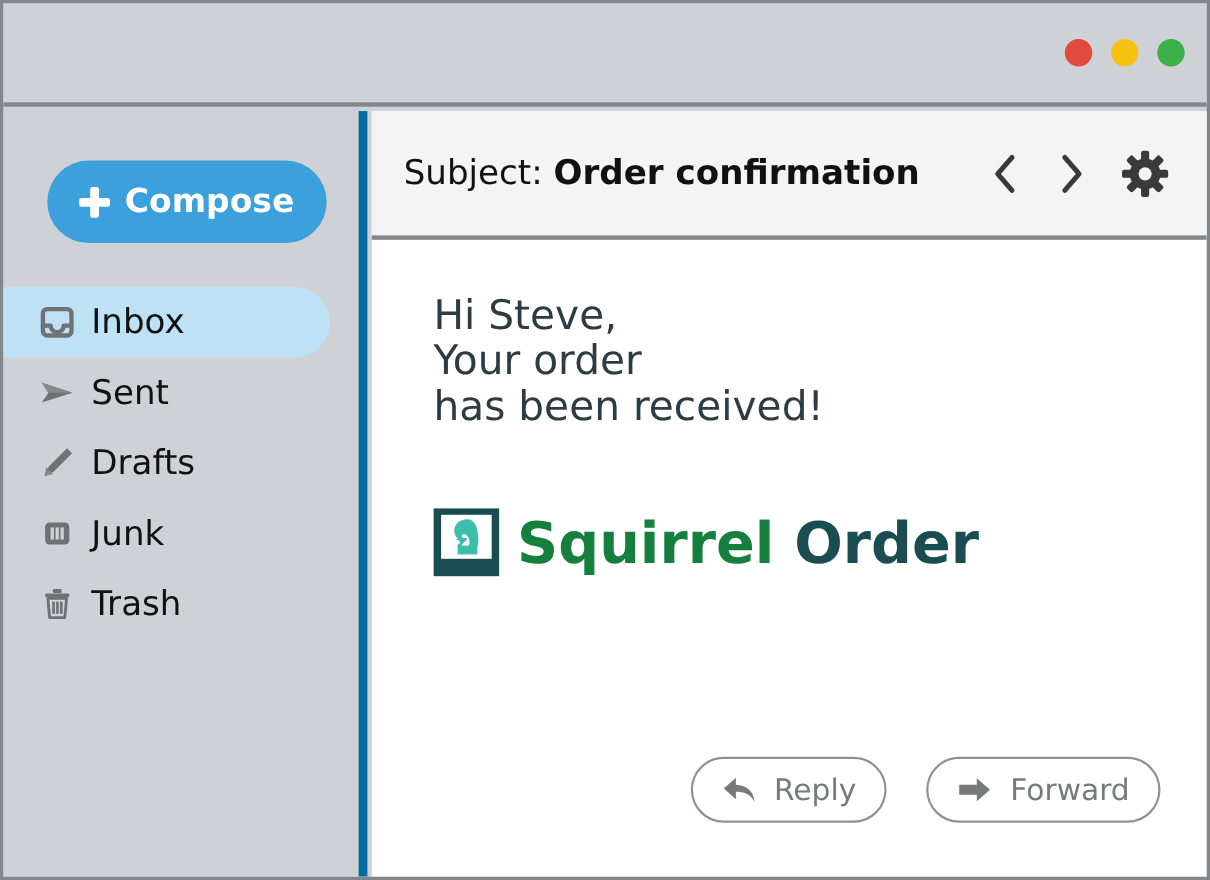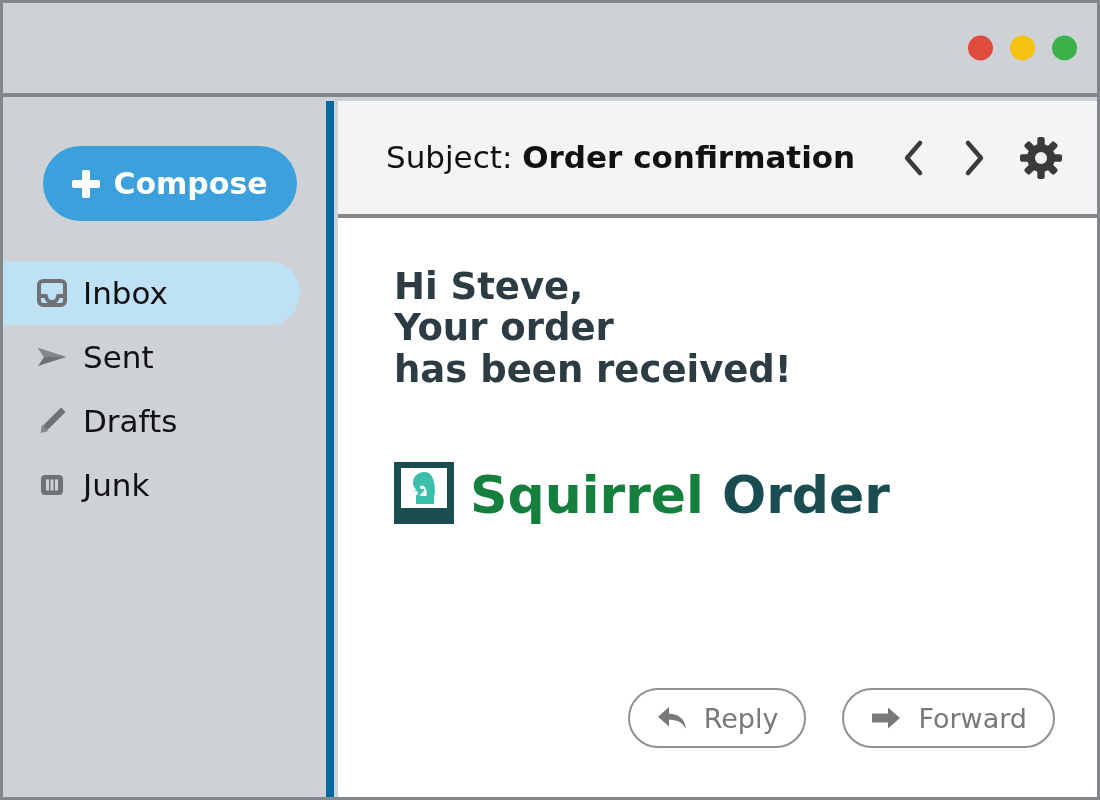--- a/index.html
+++ b/index.html
@@ -145,21 +145,21 @@
     background: #ffffff;
   }
   .subject-bar {
     position: relative;
     height: 117px;
     background: #f4f4f4;
     border-bottom: 4px solid #82878b;
     box-sizing: border-box;
     display: flex;
     align-items: center;
-    padding-left: 48px;
+    padding-left: 29px;
   }
   .subject-text {
     font-size: 31px;
     color: #111111;
     white-space: nowrap;
     line-height: 1;
   }
   .subject-text .subject-label { font-weight: normal; }
   .subject-text .subject-value { font-weight: bold; }
   .header-actions {
@@ -183,21 +183,21 @@
   .icon-btn svg { display: block; }
 
   .message-body {
     position: relative;
     padding: 48px 0 0 56px;
     height: 575px;
     box-sizing: border-box;
   }
   .greeting {
     font-size: 37px;
-    font-weight: bold;
+    font-weight: normal;
     color: #2d3c42;
     line-height: 1.12;
     margin: 0;
   }
   .greeting div { white-space: nowrap; }
 
   .logo {
     position: absolute;
     left: 56px;
     top: 244px;
@@ -300,20 +300,33 @@
           <svg width="32" height="32" viewBox="0 0 32 32">
             <rect x="5" y="6" width="22" height="20" rx="4" fill="#6e7275"></rect>
             <rect x="10" y="10.5" width="3" height="11" fill="#ced2d7"></rect>
             <rect x="14.5" y="10.5" width="3" height="11" fill="#ced2d7"></rect>
             <rect x="19" y="10.5" width="3" height="11" fill="#ced2d7"></rect>
           </svg>
         </span>
         <span class="nav-label">Junk</span>
       </div>
 
+      <div class="nav-item">
+        <span class="nav-icon">
+          <svg width="32" height="32" viewBox="0 0 32 32">
+            <rect x="12" y="2.5" width="8" height="3.5" rx="1" fill="#6e7275"></rect>
+            <rect x="5" y="6.5" width="22" height="3.5" rx="1.2" fill="#6e7275"></rect>
+            <path d="M7.5 11 h17 l-1.6 17.5 h-13.8 z" fill="none" stroke="#6e7275" stroke-width="2.6" stroke-linejoin="round"></path>
+            <rect x="11.5" y="14" width="2.4" height="11" fill="#6e7275"></rect>
+            <rect x="15" y="14" width="2.4" height="11" fill="#6e7275"></rect>
+            <rect x="18.5" y="14" width="2.4" height="11" fill="#6e7275"></rect>
+          </svg>
+        </span>
+        <span class="nav-label">Trash</span>
+      </div>
 
     </div>
   </div>
 
   <div class="reading-pane">
 
     <div class="subject-bar">
       <div class="subject-text">
         <span class="subject-label">Subject:</span><span>&nbsp;</span><span class="subject-value">Order confirmation</span>
       </div>

